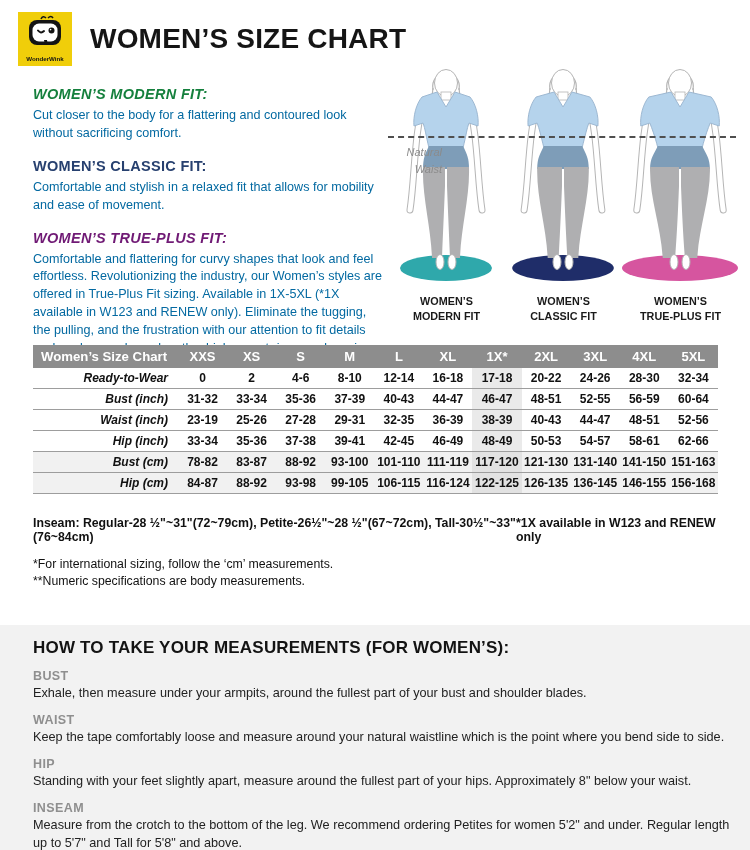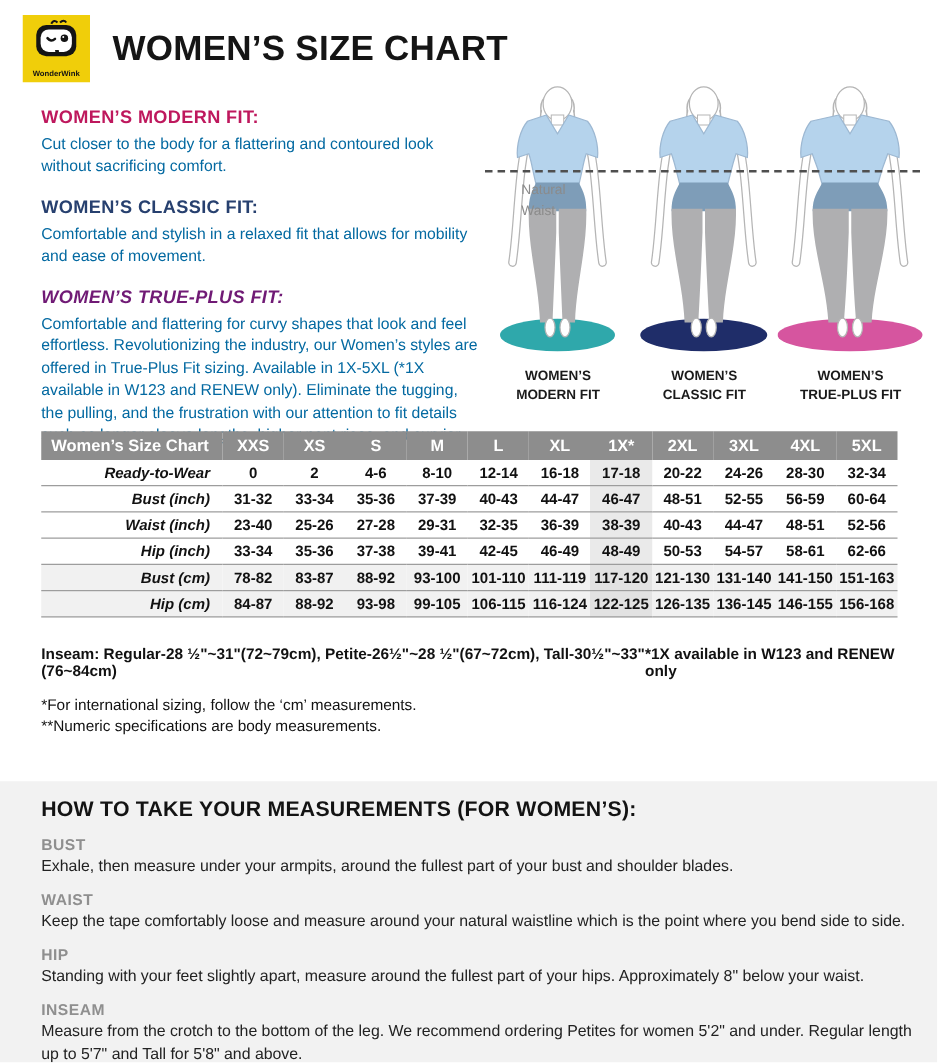--- a/index.html
+++ b/index.html
@@ -14,22 +14,22 @@
   .fit-block{margin-bottom:15px;}
   .fit-heading{font-size:14.5px;font-weight:800;letter-spacing:.3px;margin:0 0 5px 0;}
   .fit-desc{font-size:12.6px;line-height:1.42;color:#0369a1;margin:0;}
   
   .figures{position:absolute;left:388px;top:62px;width:352px;}
   .fig-row{display:flex;}
   .fig-cell{width:117px;text-align:center;}
   .figure-slot{height:230px;}
   .fig-label{font-size:10.8px;font-weight:800;line-height:1.35;color:#1a1a1a;margin-top:2px;}
   .waist-line{position:absolute;left:0;top:74px;width:348px;border-top:2px dashed #4f4f4f;z-index:5;}
-  .waist-label{position:absolute;left:2px;top:82px;width:52px;font-size:11px;
-               color:#8b8b8b;line-height:1.5;z-index:5;text-align:left;margin-left:27px;}
+  .waist-label{position:absolute;left:2px;top:82px;width:52px;font-size:11px;font-style:italic;
+               color:#8b8b8b;line-height:1.5;z-index:5;text-align:right;}
   
   .size-table{position:absolute;left:33px;top:345px;width:685px;border-collapse:collapse;table-layout:fixed;}
   .size-table th{background:#8d8d8d;color:#fff;font-size:13px;font-weight:700;height:23px;padding:0;text-align:center;}
   .size-table th.corner{text-align:left;padding-left:8px;font-size:13.2px;}
   .size-table td{height:20px;padding:0;font-size:12px;font-weight:700;text-align:center;color:#111;
                  border-bottom:1px solid #9d9d9d;background:#fff;}
   .size-table td.rlabel{text-align:right;padding-right:10px;font-style:italic;}
   .size-table tr.shaded td{background:#f1f1f1;}
   .size-table td.hl{background:#eaeaea;}
   .size-table tr.shaded td.hl{background:#e2e2e2;}
@@ -60,21 +60,21 @@
       <circle cx="33.5" cy="18.5" r="3" fill="#141414"></circle>
       <circle cx="32.6" cy="17.6" r="0.8" fill="#ffffff"></circle>
       <path d="M26,28 c0.2,4 3,5.2 5.2,3.6 c-1.2,-0.4 -2.2,-1.6 -2.2,-3.6 z" fill="#141414"></path>
       <text x="27" y="48.5" text-anchor="middle" font-size="6.2" font-weight="bold" fill="#141414">WonderWink</text>
     </svg>
     <div class="title">WOMEN’S SIZE CHART</div>
   </div>
 
   <div class="fits">
     <div class="fit-block">
-      <h3 class="fit-heading" style="color: #be185d;">WOMEN’S MODERN FIT:</h3>
+      <h3 class="fit-heading" style="color: #15803d; font-style: italic;">WOMEN’S MODERN FIT:</h3>
       <p class="fit-desc">Cut closer to the body for a flattering and contoured look without sacrificing comfort.</p>
     </div>
     <div class="fit-block">
       <h3 class="fit-heading" style="color: rgb(39, 64, 111);">WOMEN’S CLASSIC FIT:</h3>
       <p class="fit-desc">Comfortable and stylish in a relaxed fit that allows for mobility and ease of movement.</p>
     </div>
     <div class="fit-block">
       <h3 class="fit-heading" style="color: #701a75; font-style: italic;">WOMEN’S TRUE-PLUS FIT:</h3>
       <p class="fit-desc">Comfortable and flattering for curvy shapes that look and feel effortless. Revolutionizing the industry, our Women’s styles are offered in True-Plus Fit sizing. Available in 1X-5XL (*1X available in W123 and RENEW only). Eliminate the tugging, the pulling, and the frustration with our attention to fit details such as longer sleeve lengths, higher pant rises, and curvier hips.</p>
     </div>
@@ -212,21 +212,21 @@
           <td class="">40-43</td>
           <td class="">44-47</td>
           <td class="hl">46-47</td>
           <td class="">48-51</td>
           <td class="">52-55</td>
           <td class="">56-59</td>
           <td class="">60-64</td>
         </tr>
         <tr class="">
           <td class="rlabel">Waist (inch)</td>
-          <td class="">23-40</td>
+          <td class="">23-19</td>
           <td class="">25-26</td>
           <td class="">27-28</td>
           <td class="">29-31</td>
           <td class="">32-35</td>
           <td class="">36-39</td>
           <td class="hl">38-39</td>
           <td class="">40-43</td>
           <td class="">44-47</td>
           <td class="">48-51</td>
           <td class="">52-56</td>

